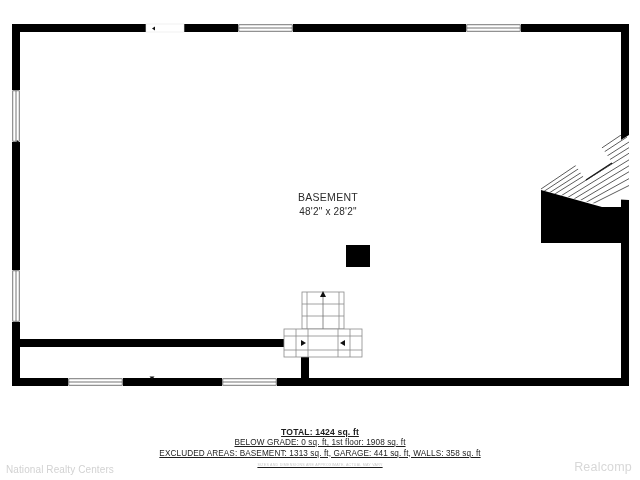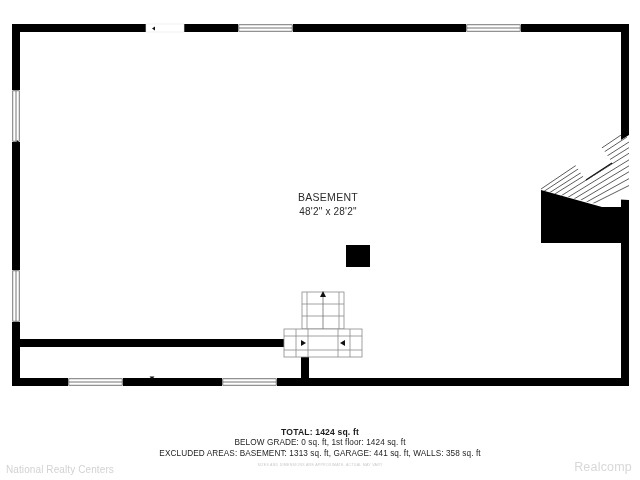--- a/index.html
+++ b/index.html
@@ -45,20 +45,21 @@
     letter-spacing: 0.2px;
   }
   #summary-block {
     position: absolute;
     left: 0;
     right: 0;
     top: 427px;
     text-align: center;
     line-height: 1.28;
     color: #1d1d1d;
+    text-decoration: underline;
   }
   .summary-total {
     font-size: 8.6px;
     font-weight: bold;
     font-family: "Liberation Sans", sans-serif;
     letter-spacing: 0.15px;
   }
   .summary-line {
     font-size: 8.2px;
     font-family: "Liberation Sans", sans-serif;
@@ -195,21 +196,21 @@
       <polygon points="306,343 301,340 301,346" fill="#111111"></polygon>
       <polygon points="340,343 345,340 345,346" fill="#111111"></polygon>
     </g>
 
     <text class="room-label-title" x="328" y="201">BASEMENT</text>
     <text class="room-label-dims" x="328" y="215">48'2" x 28'2"</text>
   </svg>
 
   <div id="summary-block">
     <div class="summary-total">TOTAL: 1424 sq. ft</div>
-    <div class="summary-line">BELOW GRADE: 0 sq. ft, 1st floor: 1424 sq. ft</div>
+    <div class="summary-line">BELOW GRADE: 0 sq. ft, 1st floor: 1908 sq. ft</div>
     <div class="summary-line">EXCLUDED AREAS: BASEMENT: 1313 sq. ft, GARAGE: 441 sq. ft, WALLS: 358 sq. ft</div>
     <div class="summary-disclaimer">SIZES AND DIMENSIONS ARE APPROXIMATE, ACTUAL MAY VARY</div>
   </div>
 
   <div id="brand-left">National Realty Centers</div>
   <div id="brand-right">Realcomp</div>
 
 </div>
 
 </body></html>

